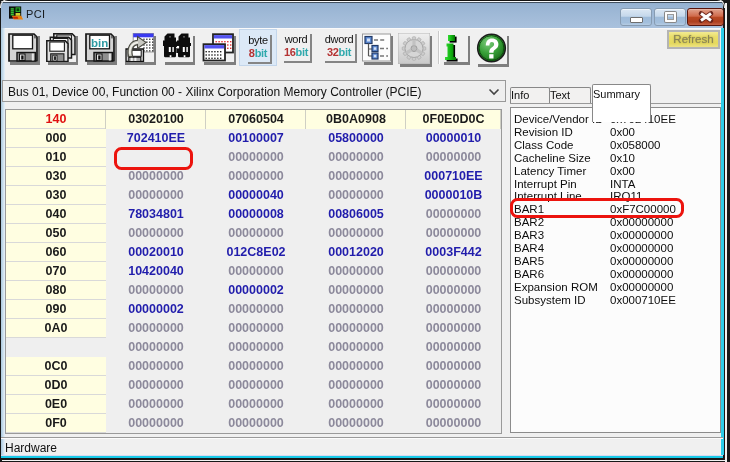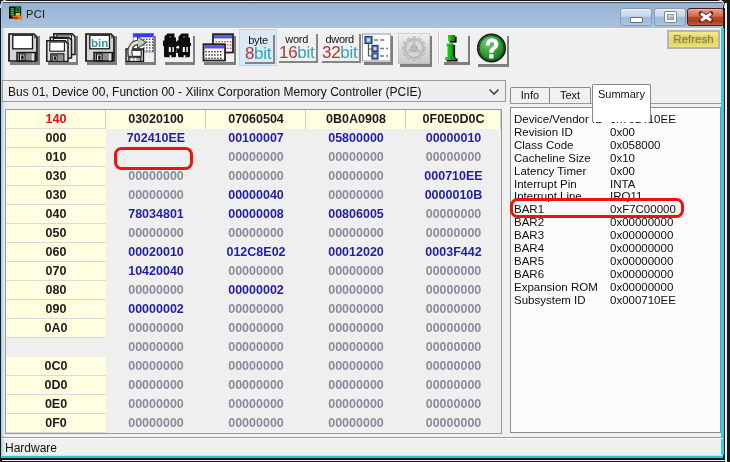--- a/index.html
+++ b/index.html
@@ -23,38 +23,38 @@
 #btncls{left:686px;width:35px;background:linear-gradient(180deg,#e0a28d 0,#d06a4b 45%,#b84822 52%,#ad3f1f 80%,#c66245 100%);border:1px solid #59150c;box-shadow:inset 0 1px 0 #e7b3a2}
 .glyphmin{position:absolute;left:9px;top:8px;width:11px;height:4px;background:#fff;border:1px solid #6e6e6e;border-radius:1px}
 .glyphmax{position:absolute;left:10px;top:3px;width:7px;height:6px;border:2px solid #fdfdfd;box-shadow:0 0 0 1px #888,inset 0 0 0 1px #999;border-radius:1px}
 .glyphx{position:absolute;left:0;top:0;width:36px;height:16px}
 
 .ico{position:absolute;top:33px;width:30px;height:29px;box-shadow:2px 3px 0 #7e7e7e}
 #refresh{position:absolute;left:666px;top:30px;width:53px;height:19px;border:2px solid #b4b4b4;background:linear-gradient(180deg,#f2ea93 0,#eadf6c 30%,#e6da5e 75%,#ece284 100%);color:#8a8455;font-size:11.5px;text-align:center;line-height:14px;box-sizing:border-box;text-shadow:0 0 1.5px rgba(130,125,70,.8)}
 .tbtxt{position:absolute;top:29px;width:38px;height:37px;text-align:center}
 .tbtxt .in{display:inline-block;padding:1px 2px 2px;box-shadow:2px 2px 0 #858585;margin-top:3px}
 .l1{font-size:11px;font-weight:normal;color:#111;line-height:13px;letter-spacing:-0.3px}
-.l2{font-size:17px;font-weight:normal;line-height:13px;letter-spacing:-0.3px}
+.l2{font-size:11px;font-weight:bold;line-height:13px;letter-spacing:-0.3px}
 .num{color:#b43333}.bit{color:#2fa9ad}
 #bbyte{left:238px;background:#dce9f7;border:1px solid #c3d6eb;top:29px;height:35px;width:36px}
 #bword{left:276px}
 #bdword{left:319px}
 
 #combo{position:absolute;left:1px;top:80px;width:504px;height:22px;background:#eeeeee;border:1px solid #999;box-sizing:border-box}
 #combo .txt{position:absolute;left:5px;top:3.5px;font-size:12px;color:#111}
 #combo svg{position:absolute;right:5px;top:7px}
 
 #tbl{position:absolute;left:4px;top:109px;width:497px;height:325px;border:1px solid #9a9a9a;box-sizing:border-box;background:#efefef}
 .trow{position:absolute;left:0;width:495px;height:35px;line-height:19px;font-size:12.5px;font-weight:bold;white-space:nowrap}
 .lc{position:absolute;left:0;top:0;width:100px;height:19px;background:#fffee1;text-align:center;color:#1a1a1a;box-shadow:inset 0 -1px 0 #d9d9d9}
 .hc{position:absolute;top:0;width:100px;height:19px;text-align:center}
 .hdr .hc{background:#fffee1;box-shadow:inset -1px 0 0 #cfcfc4;color:#1a1a1a}
 .v{color:#211dac}.z{color:#8c899b}
 
-.tab{position:absolute;font-size:11px;color:#111;text-align:center;background:#f2f1f0;border:1px solid #888;border-bottom:none;border-radius:2px 2px 0 0;line-height:15px;box-sizing:border-box}
+.tab{position:absolute;font-size:11px;color:#111;text-align:left;background:#f2f1f0;border:1px solid #888;border-bottom:none;border-radius:2px 2px 0 0;line-height:15px;box-sizing:border-box}
 #tabinfo{left:509px;top:87px;width:40px;height:16px}
 #tabtext{left:548px;top:87px;width:42px;height:16px}
 #tabline{position:absolute;left:509px;top:103px;width:211px;height:1px;background:#999}
 #tabsum{left:591px;top:84px;width:59px;height:38px;background:#fff;line-height:18px;z-index:2;border-bottom:none}
 #panel{position:absolute;left:509px;top:107px;width:211px;height:326px;background:#fcfcfc;border:1px solid #8c8c8c;box-sizing:border-box}
 .prow{position:absolute;left:3px;width:205px;height:13px;line-height:13px;font-size:11.5px;color:#0d0d0d;white-space:nowrap}
 .pv{position:absolute;left:96px;top:0}
 
 .redo{position:absolute;border:3.2px solid #ec140e;border-radius:7.5px;z-index:5;box-sizing:border-box}
 #red1{left:113px;top:147px;width:79px;height:23px}

